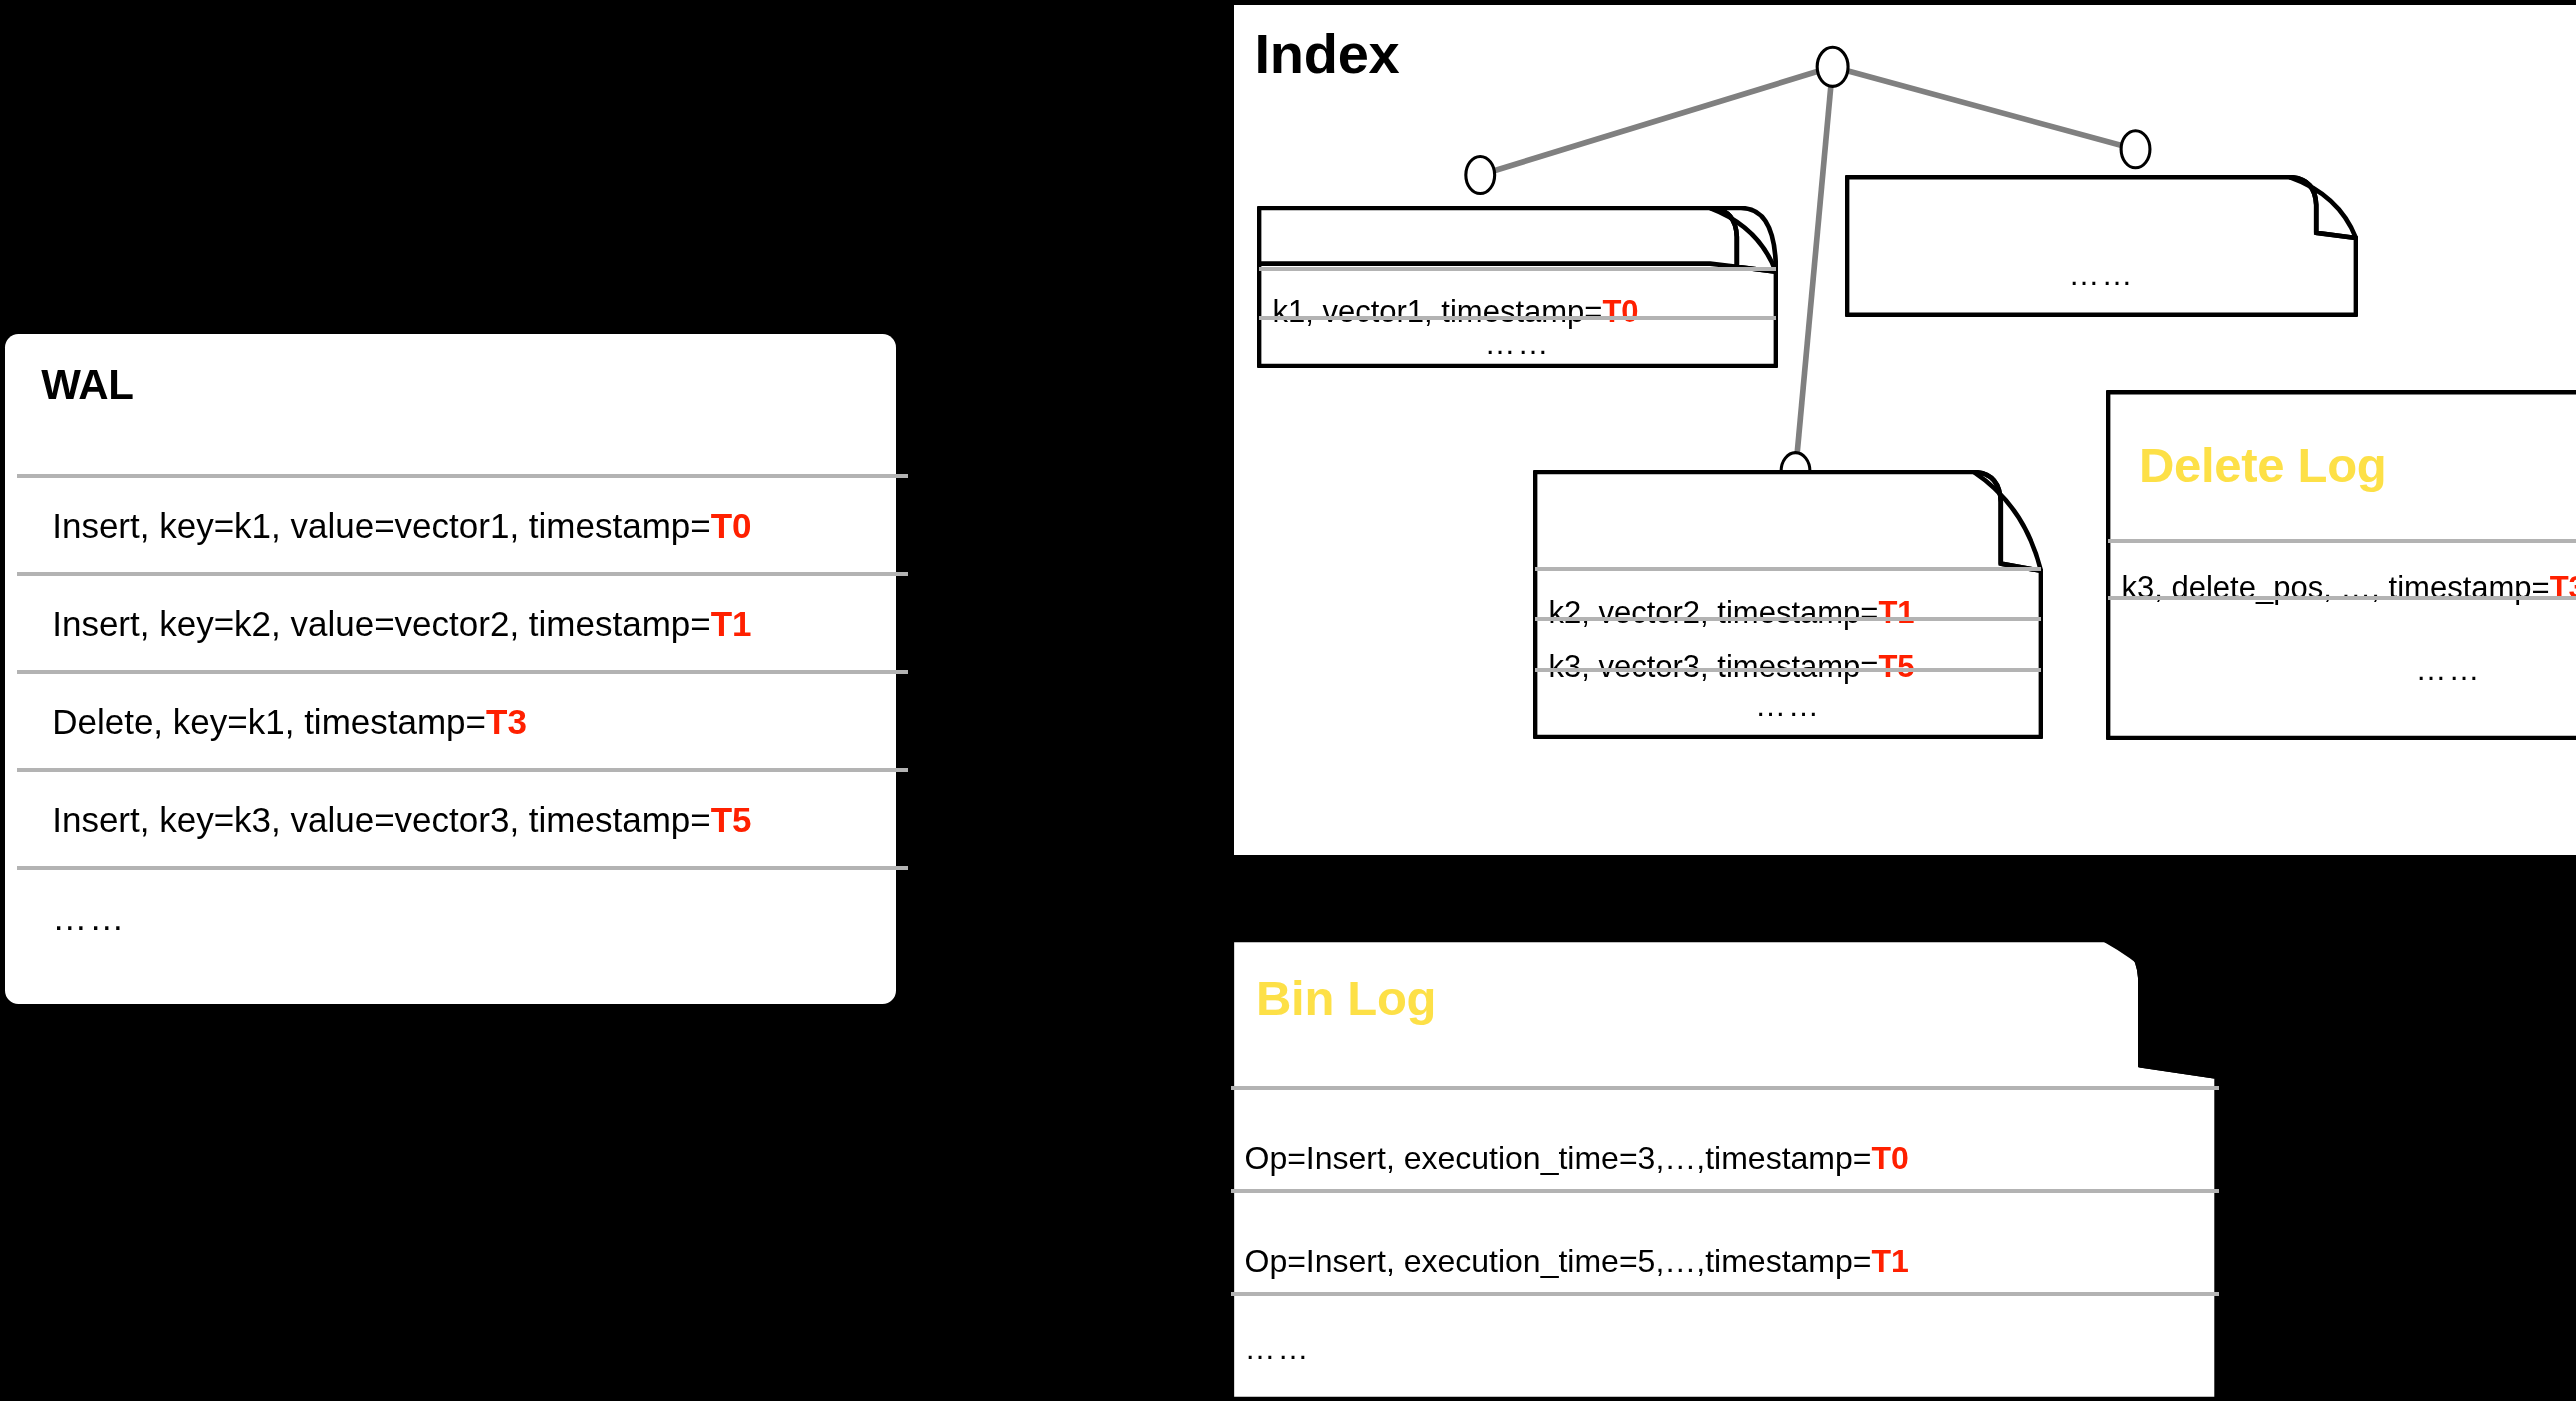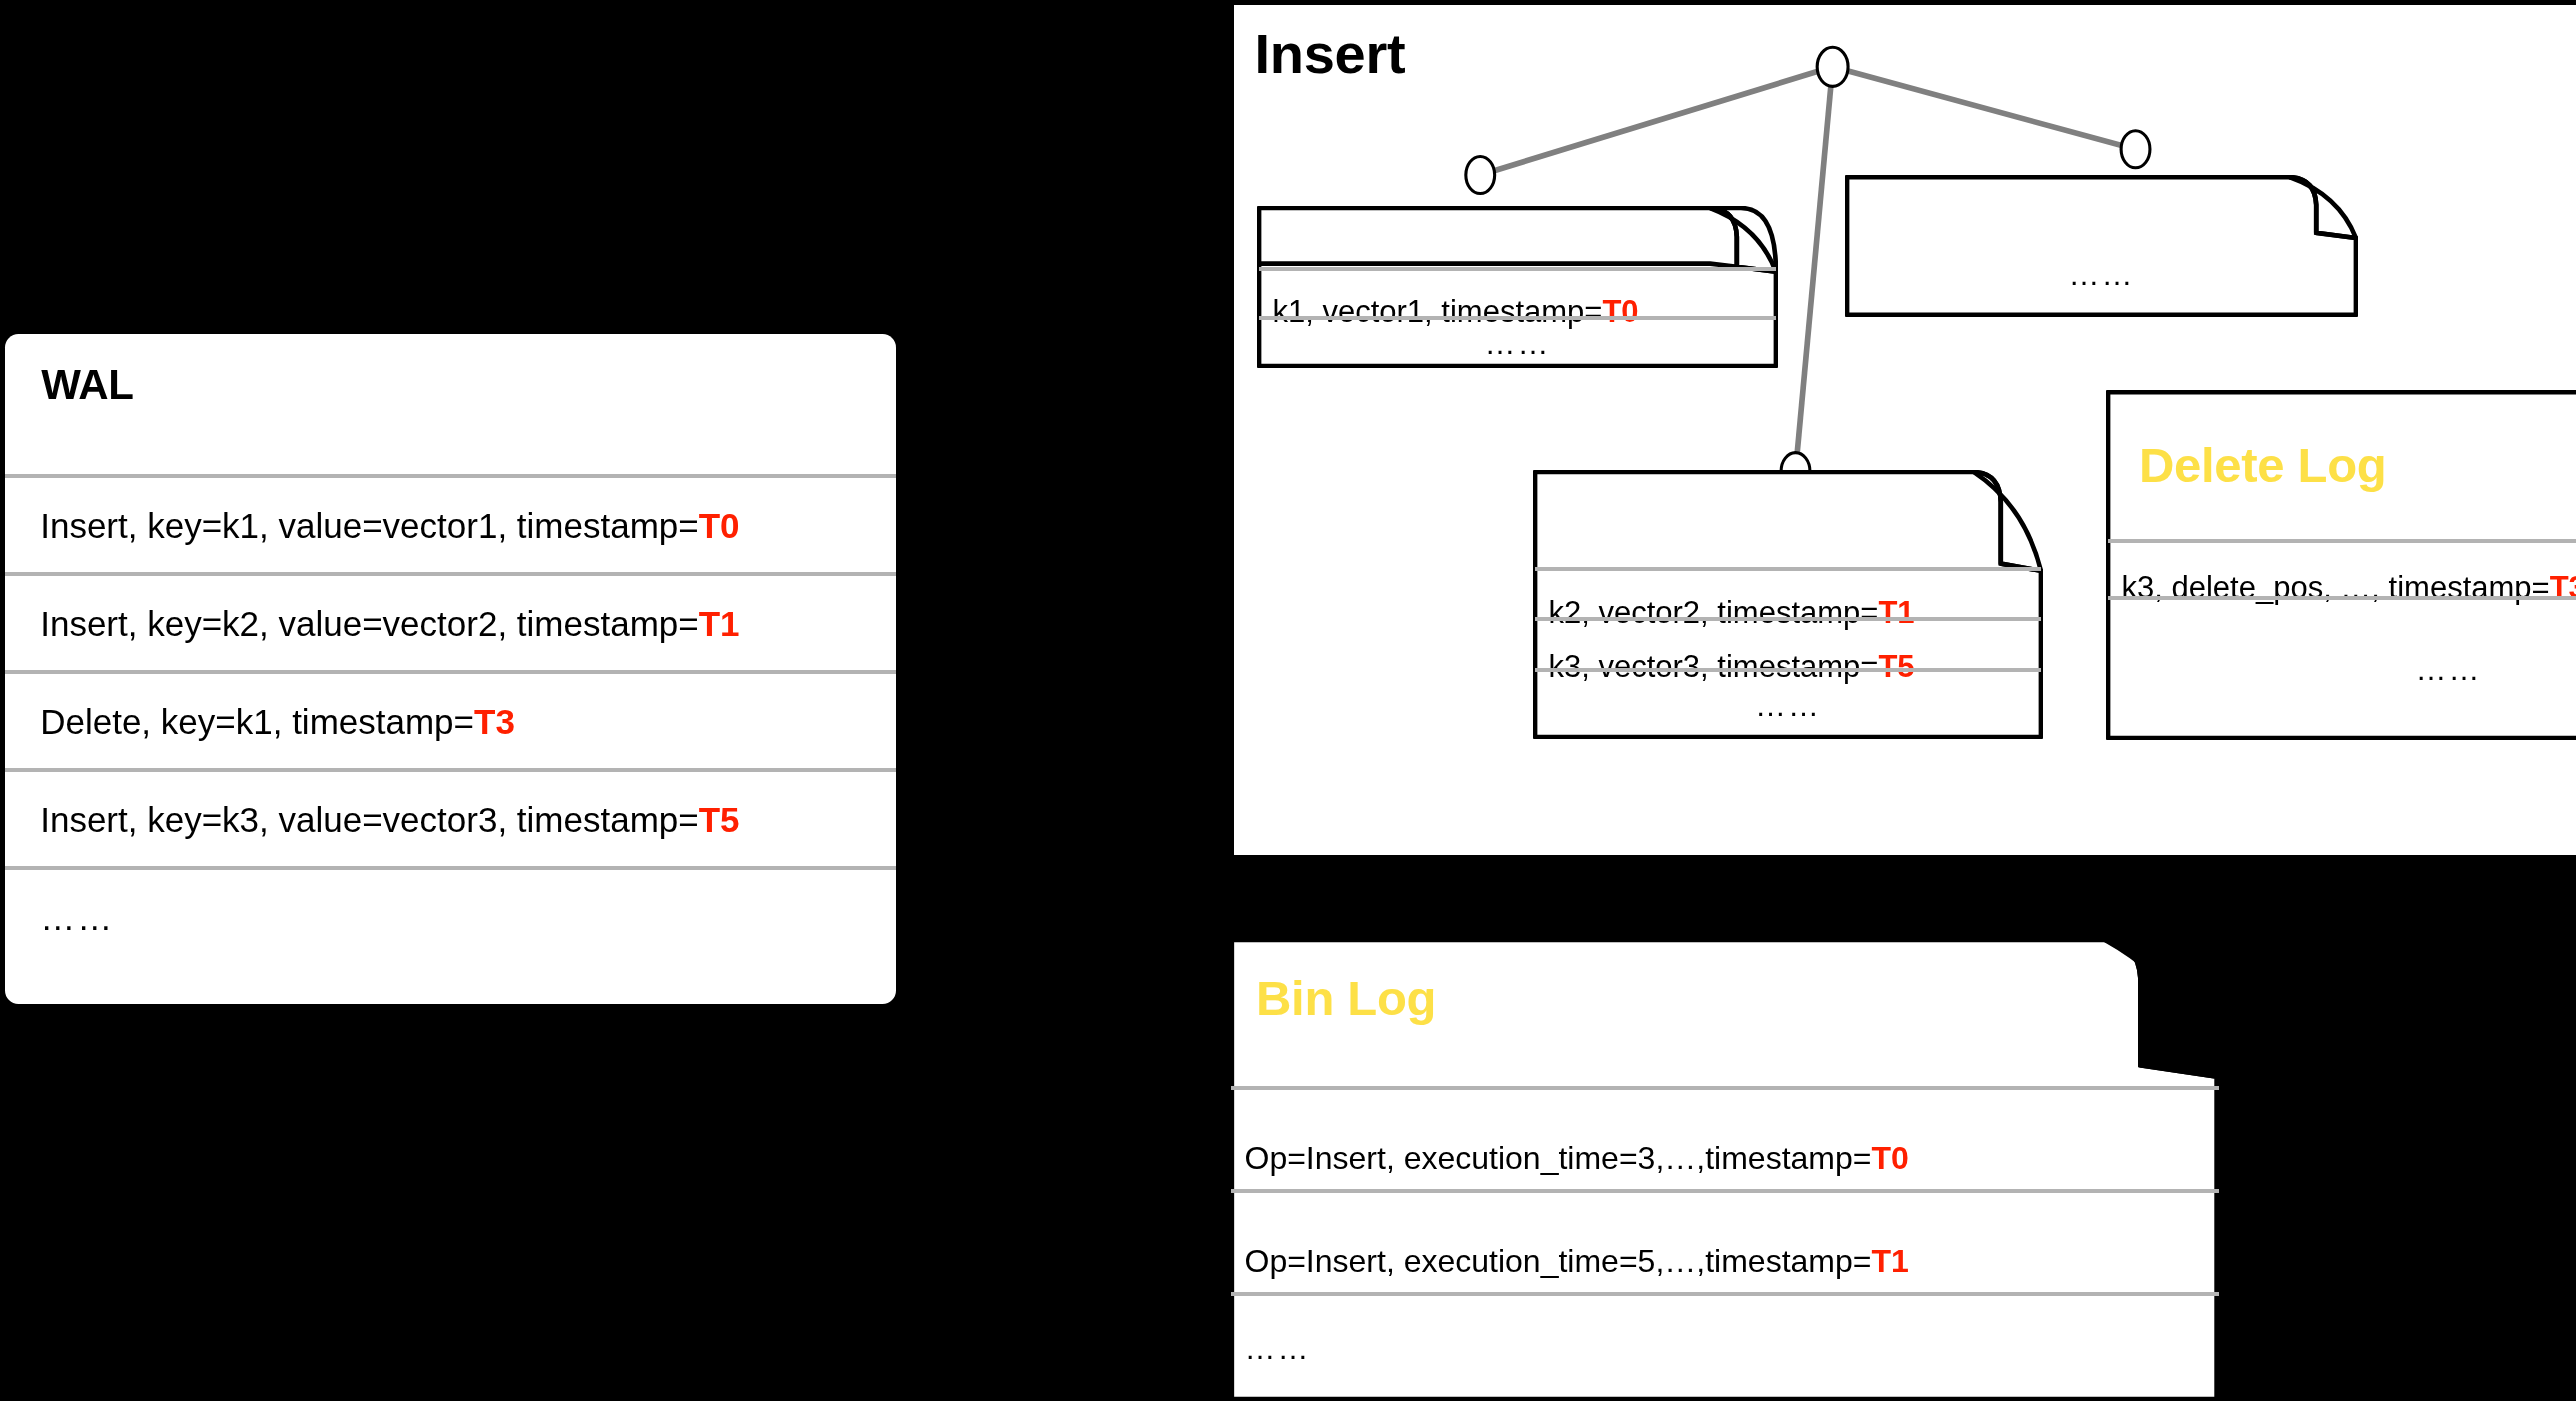--- a/index.html
+++ b/index.html
@@ -37,21 +37,21 @@
     height: 670px;
     border-radius: 13.4px;
   }
   #wal-title {
     left: 36px;
     top: 27px;
     font-size: 42px;
   }
   .wal-rows {
     position: absolute;
-    left: 0;
+    left: 12px;
     top: 140px;
     width: 100%;
   }
   .wal-row {
     position: relative;
     height: 98px;
     border-top: 4.6px solid #b3b3b3;
     display: flex;
     align-items: center;
     padding-left: 35px;
@@ -198,21 +198,21 @@
     </div>
 
     <div class="wal-row ellipsis">
       <span class="rowtext">……</span>
     </div>
 
   </div>
 </div>
 
 <div class="panel" id="index-panel">
-  <div class="panel-title" id="index-title">Insert</div>
+  <div class="panel-title" id="index-title">Index</div>
 
   <svg id="tree-svg" viewBox="0 0 3067 1650" preserveAspectRatio="none">
 
     <line x1="1162" y1="120" x2="478" y2="330" stroke="#808080" stroke-width="11"></line>
     <line x1="1162" y1="120" x2="1090" y2="905" stroke="#808080" stroke-width="11"></line>
     <line x1="1162" y1="120" x2="1750" y2="280" stroke="#808080" stroke-width="11"></line>
 
     <ellipse cx="1162" cy="120" rx="30" ry="38" fill="#ffffff" stroke="#000000" stroke-width="6"></ellipse>
     <ellipse cx="478" cy="330" rx="28" ry="36" fill="#ffffff" stroke="#000000" stroke-width="6"></ellipse>
     <ellipse cx="1090" cy="905" rx="28" ry="36" fill="#ffffff" stroke="#000000" stroke-width="6"></ellipse>

